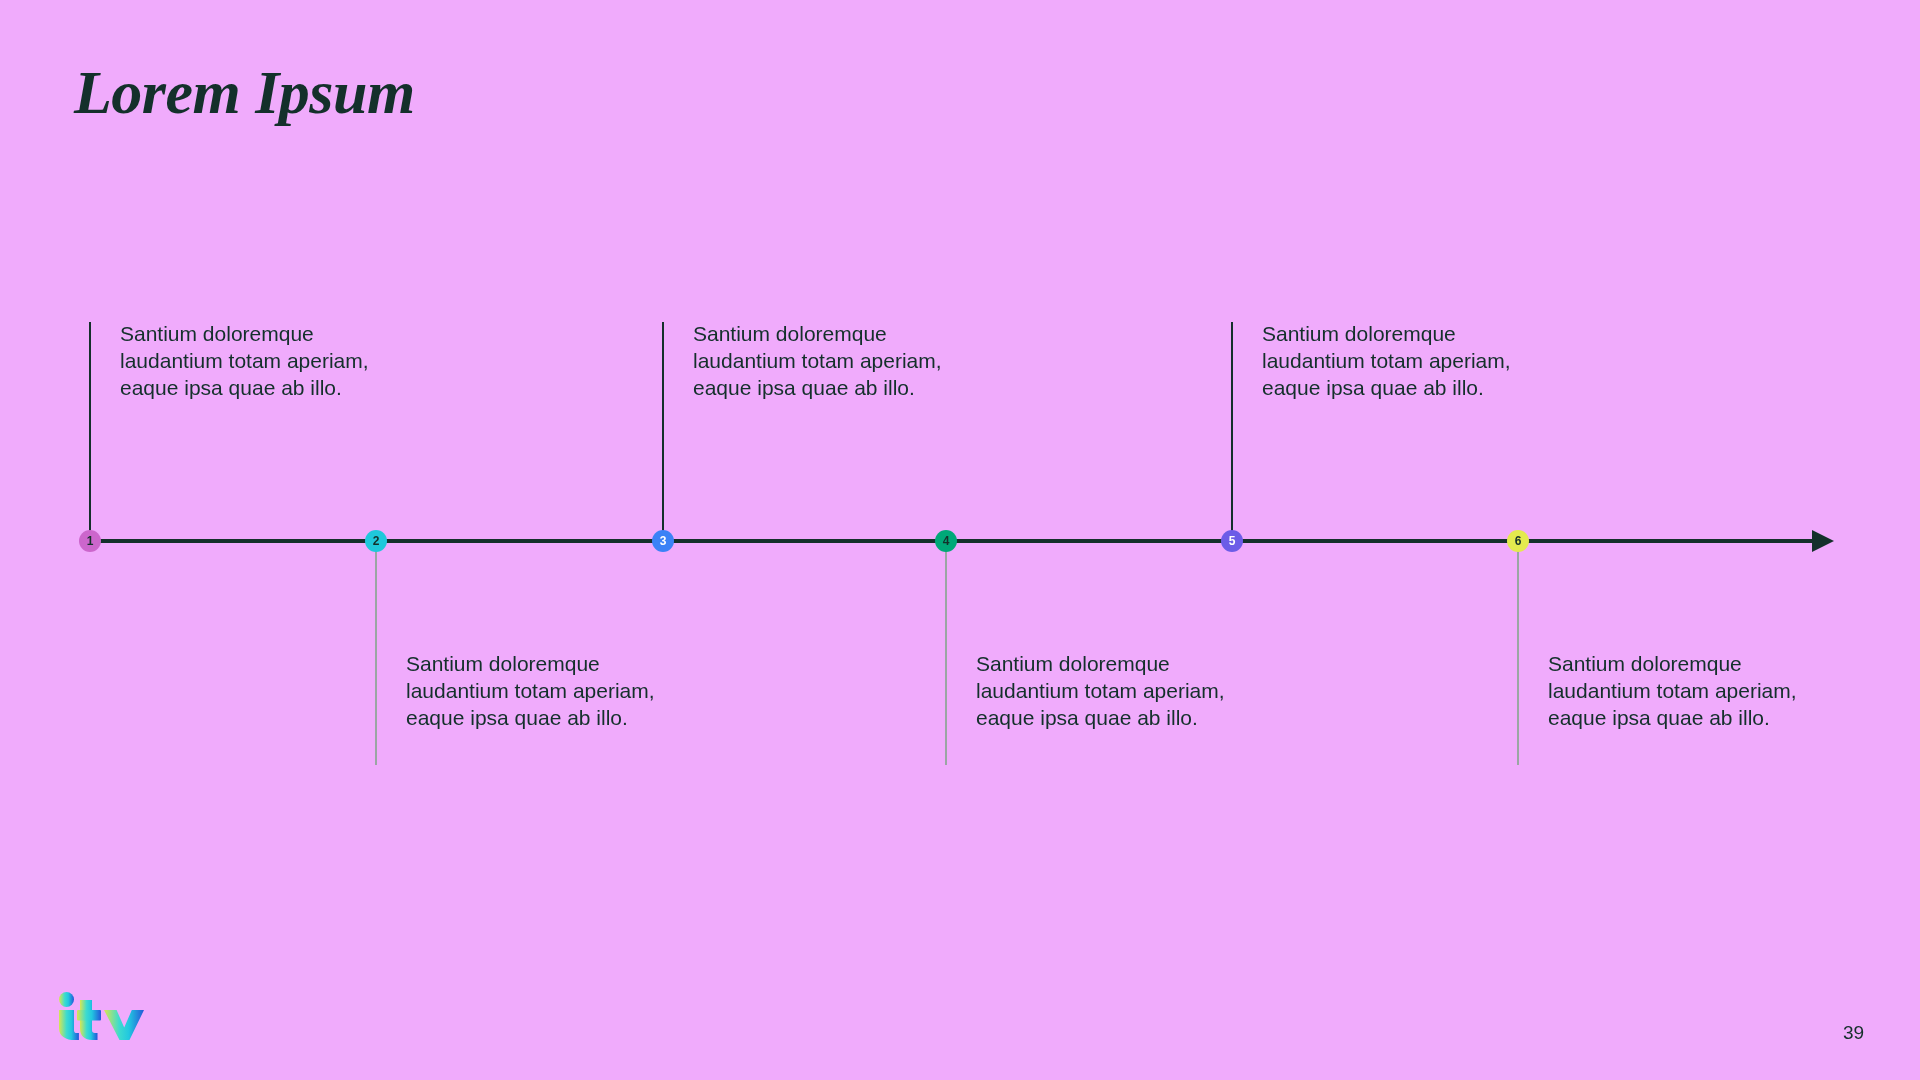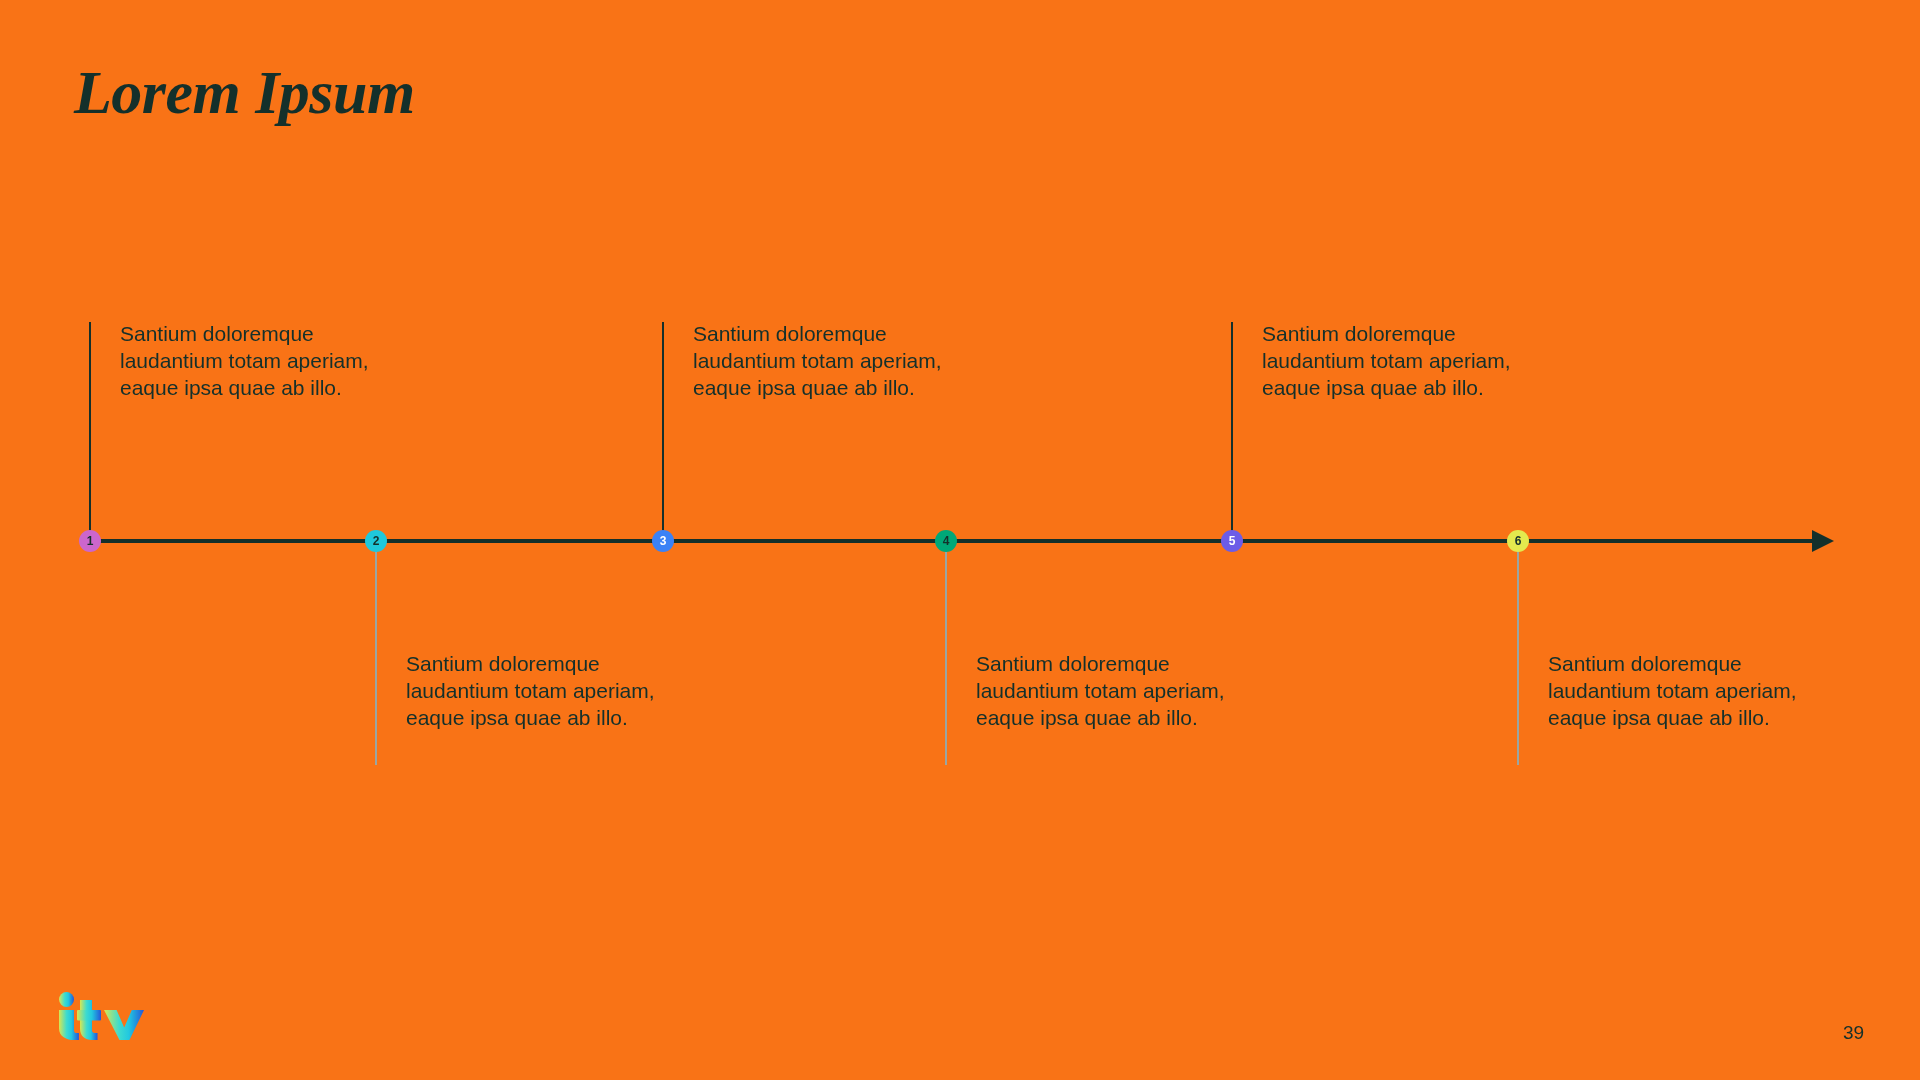--- a/index.html
+++ b/index.html
@@ -13,21 +13,21 @@
     font-family: "Liberation Sans", sans-serif;
     overflow: hidden;
     position: relative;
   }
 
   #slide {
     position: absolute;
     left: 0; top: 0;
     width: 1920px;
     height: 1080px;
-    background: #f97316;
+    background: #f0abfc;
   }
 
   
   #slide-title {
     position: absolute;
     left: 74px;
     top: 56px;
     font-family: "Liberation Serif", "DejaVu Serif", serif;
     font-style: italic;
     font-weight: bold;

